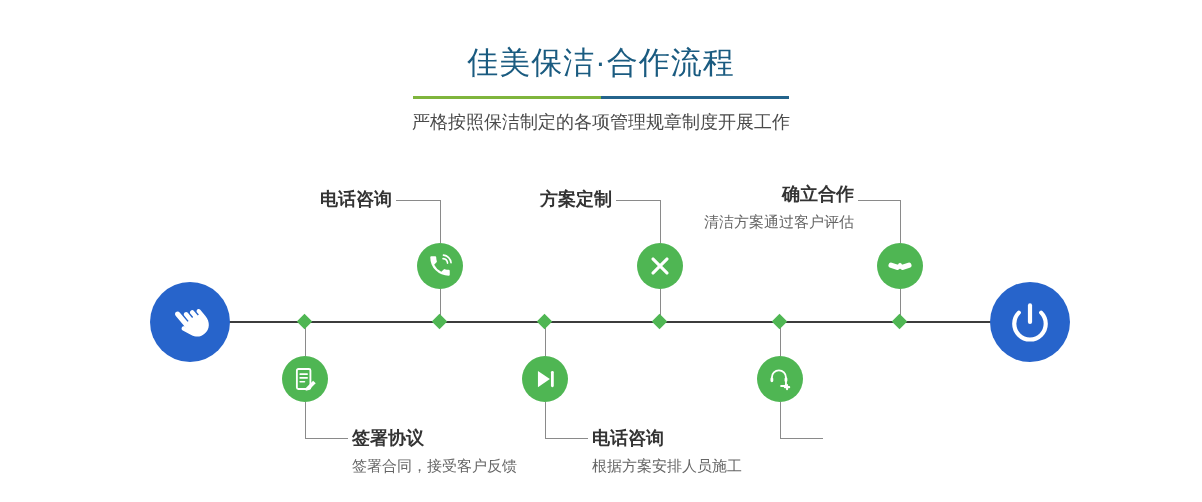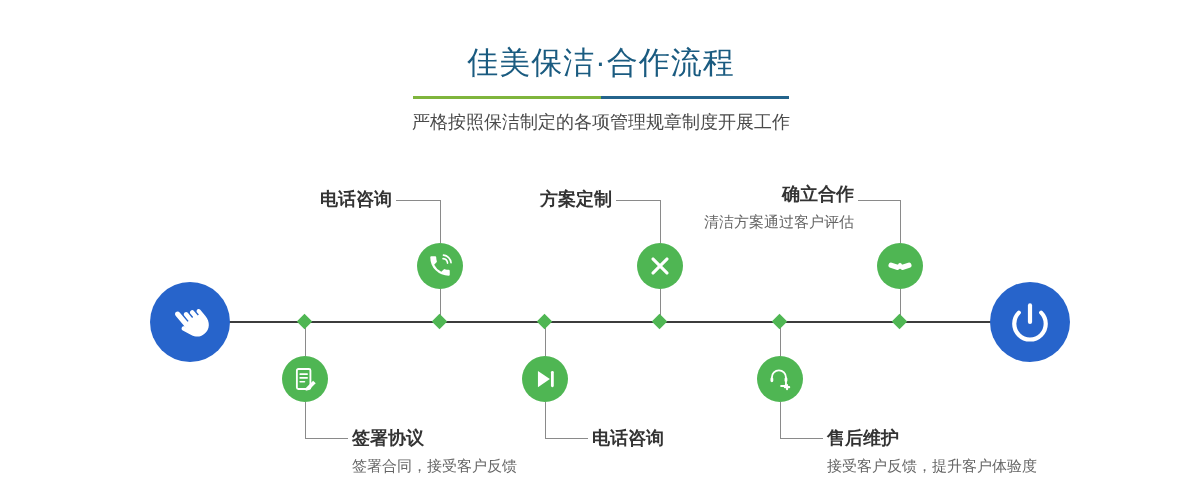--- a/index.html
+++ b/index.html
@@ -153,20 +153,17 @@
     <div class="desc">清洁方案通过客户评估</div>
   </div>
 
   <div class="step-text bottom-text" style="left:352px; top:426px;">
     <div class="label">签署协议</div>
     <div class="desc">签署合同，接受客户反馈</div>
   </div>
 
   <div class="step-text bottom-text" style="left:592px; top:426px;">
     <div class="label">电话咨询</div>
+    <div class="desc">根据方案安排人员施工</div>
   </div>
 
-  <div class="step-text bottom-text" style="left:827px; top:426px;">
-    <div class="label">售后维护</div>
-    <div class="desc">接受客户反馈，提升客户体验度</div>
-  </div>
 
 </div>
 
 </body></html>

